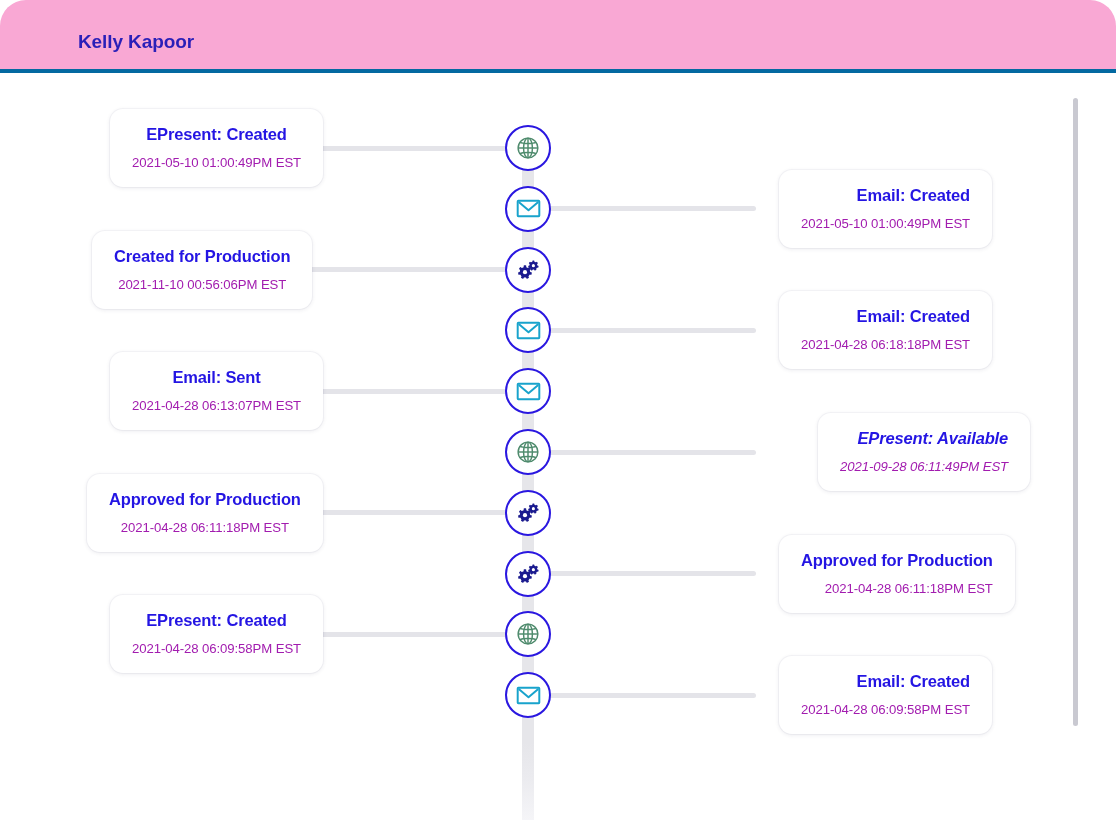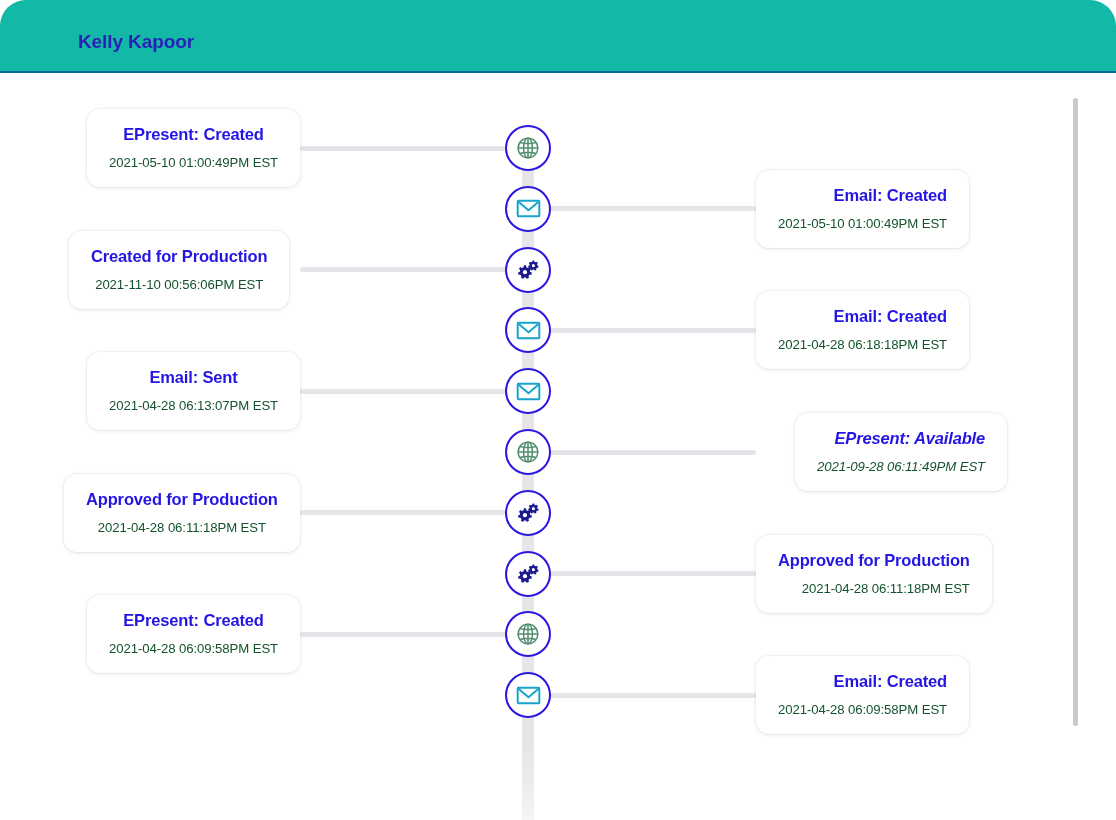--- a/index.html
+++ b/index.html
@@ -13,22 +13,22 @@
     position:relative;
     width:1116px; height:820px;
     background:#ffffff;
     border-radius:26px;
     overflow:hidden;
   }
 
   
   #header {
     position:absolute; left:0; top:0; width:1116px; height:73px;
-    border-bottom:2px solid #0369a1;
-    background:#14b8a6;
+    border-bottom:4px solid #0369a1;
+    background:#f9a8d4;
   }
   #page-title {
     position:absolute; left:78px; top:31px;
     font-size:19px; font-weight:bold;
     letter-spacing:-0.1px;
     color:#2a1fb8;
   }
 
   
   #body {
@@ -73,33 +73,34 @@
 
   
   .card {
     position:absolute;
     background:#ffffff;
     border-radius:13px;
     box-shadow:0 1px 4px rgba(40,40,80,0.10), 0 0 0 1px rgba(40,40,90,0.035);
     padding:15px 22px 16px 22px;
     text-align:center;
     white-space:nowrap;
+    margin-left:23px;
   }
   .card.left  { right:auto; }
   .card.right { left:auto;text-align:right; }
   .card-title {
     font-size:16.5px; font-weight:bold;
     color:#2415e3;
     letter-spacing:-0.15px;
     line-height:21px;
   }
   .card-time {
     margin-top:9px;
     font-size:13.2px;
-    color:#14532d;
+    color:#a21caf;
     letter-spacing:-0.1px;
     line-height:17px;
   }
 
   
   #scrollbar-track {
     position:absolute; right:38px; top:98px;
     width:5px; height:628px;
   }
   #scrollbar-thumb {

